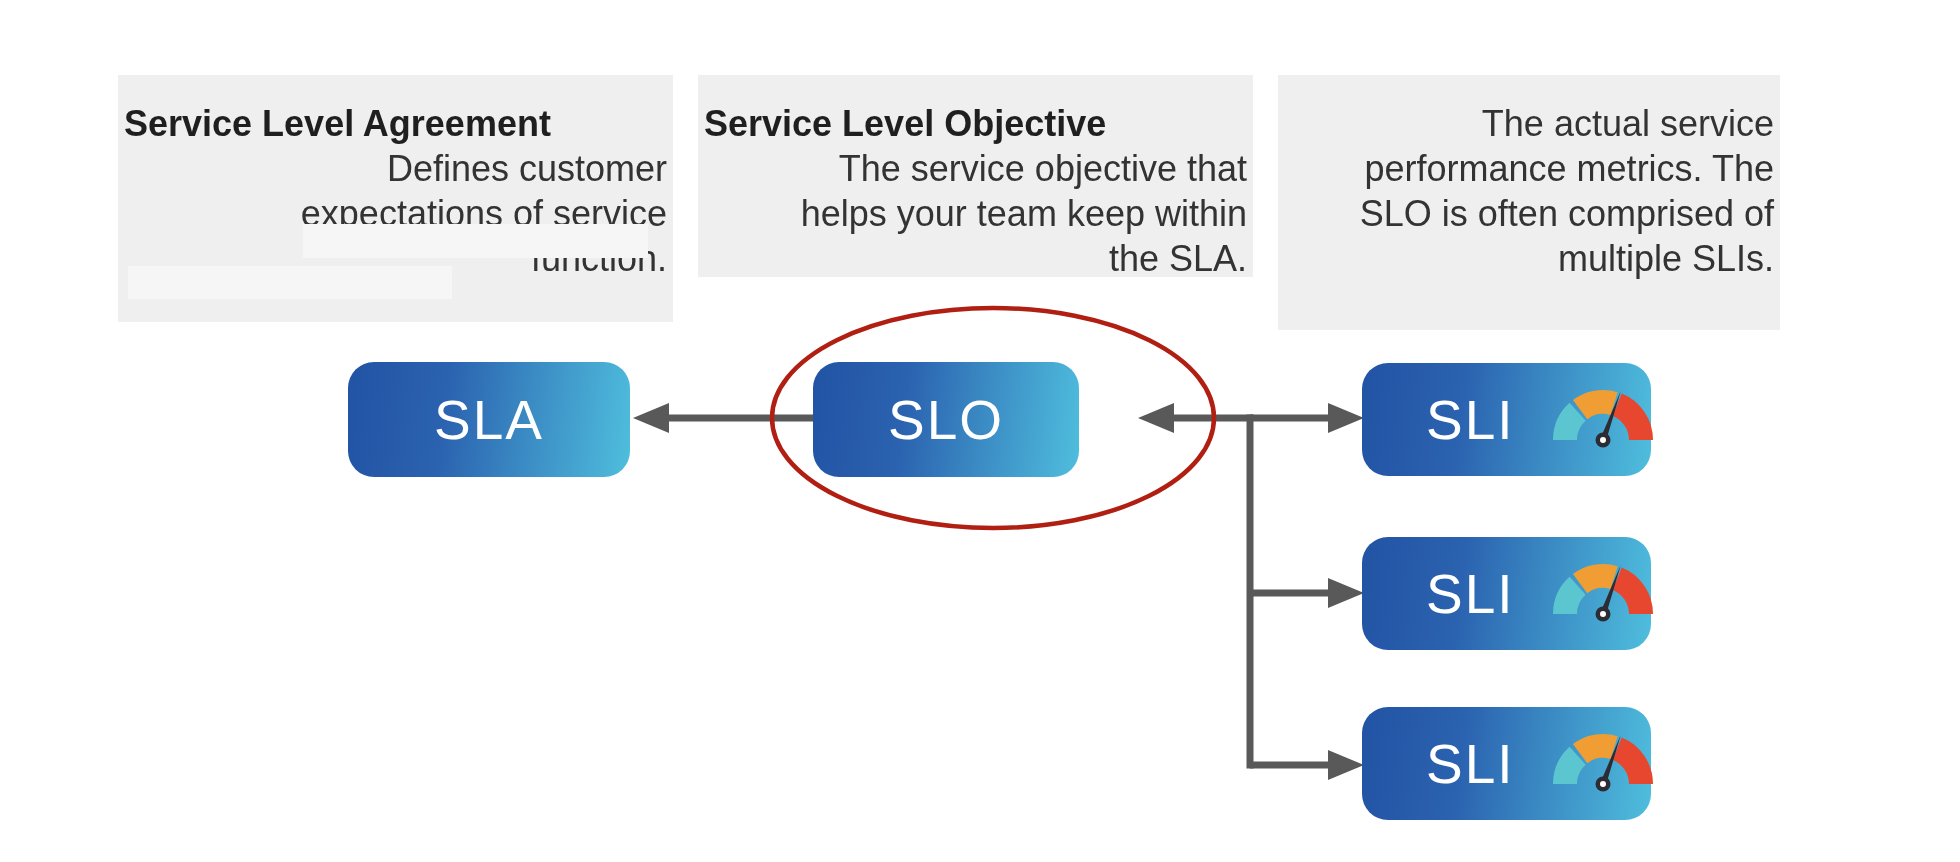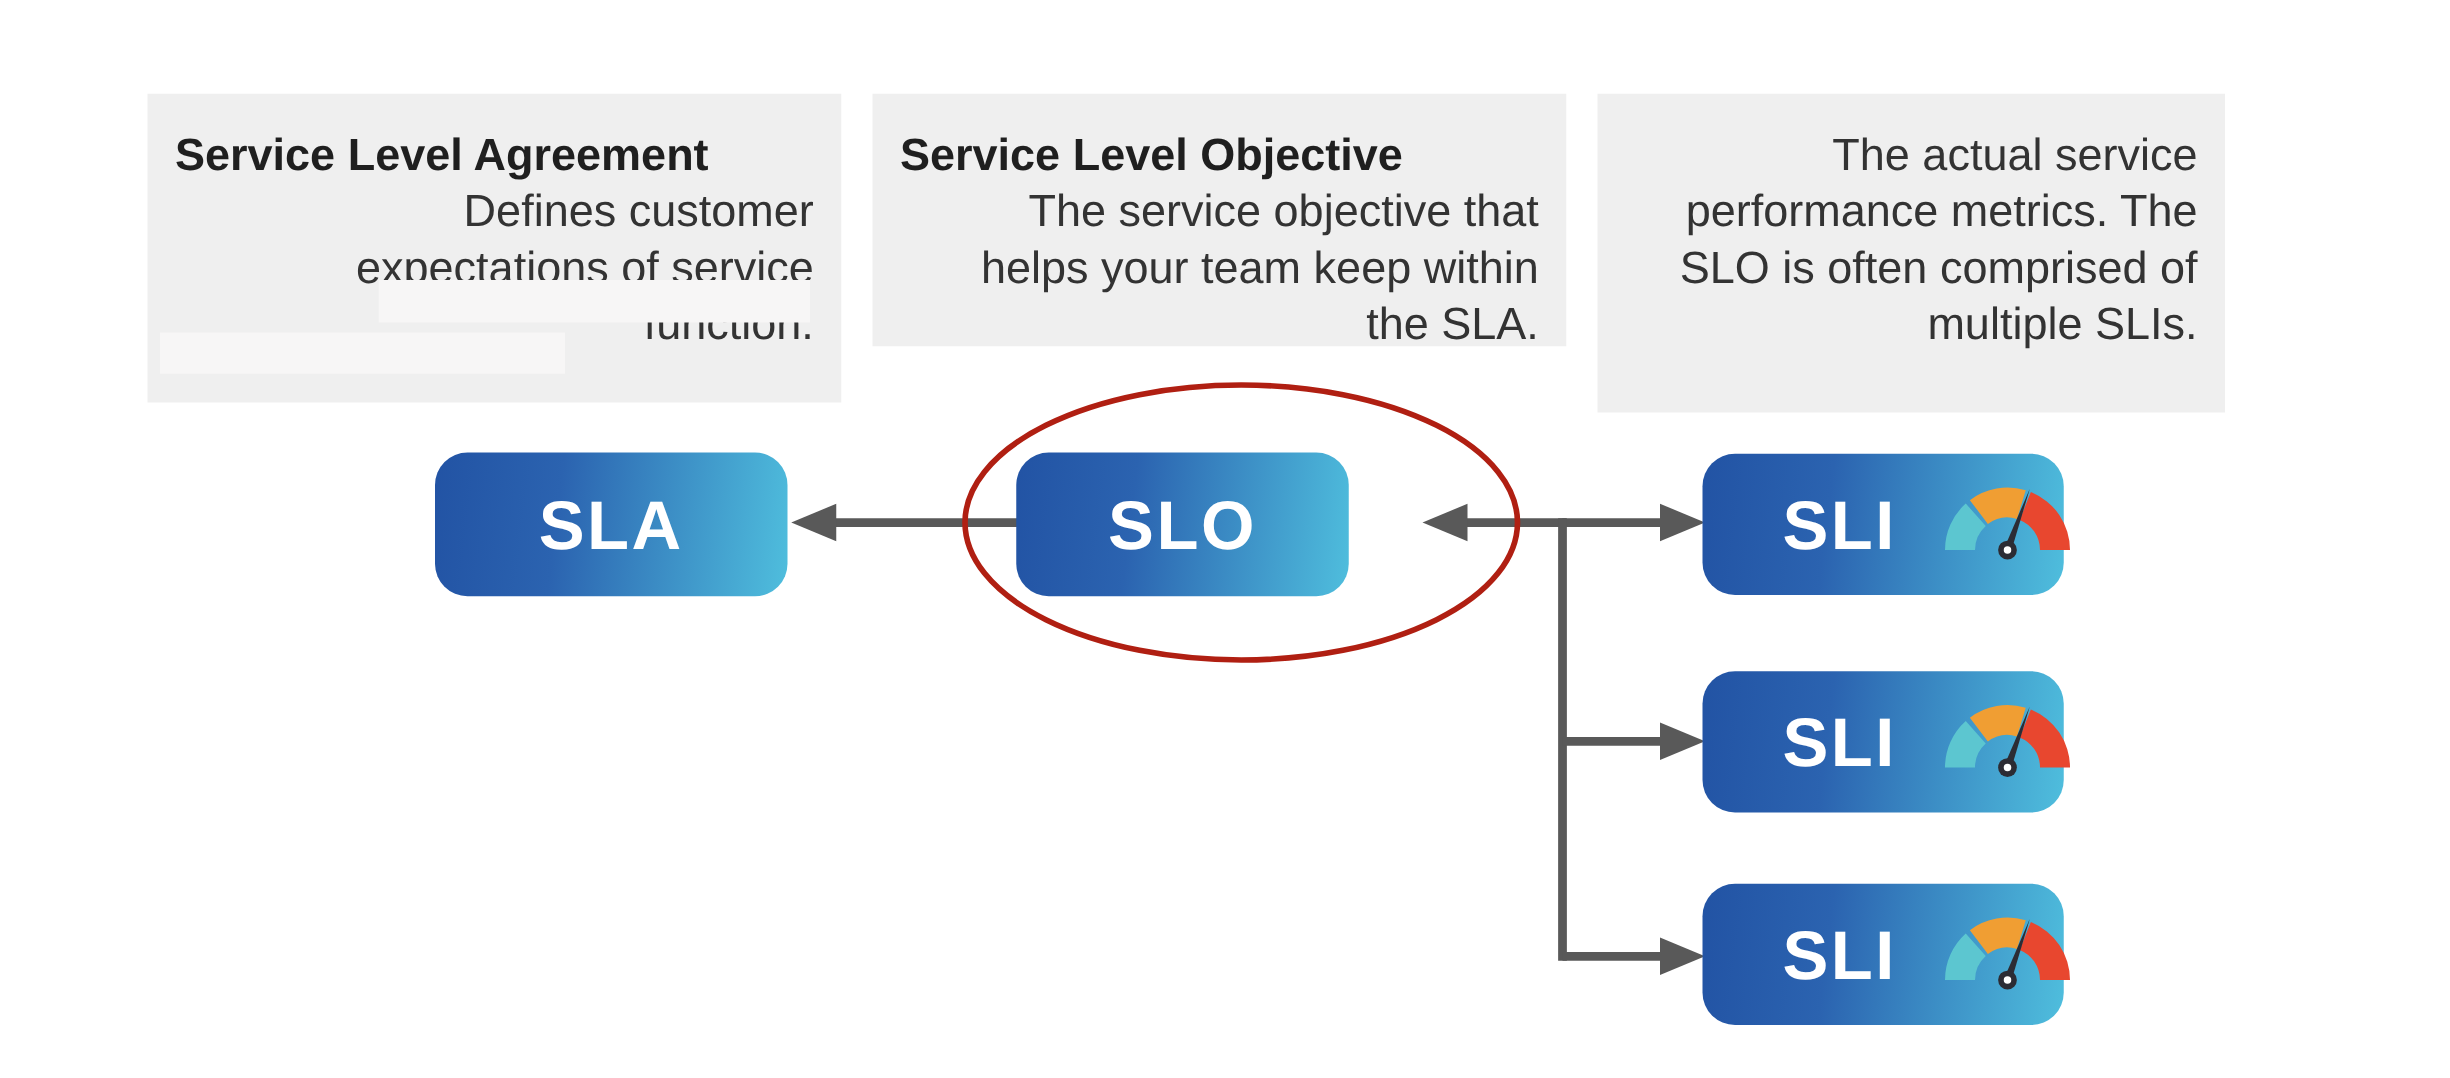--- a/index.html
+++ b/index.html
@@ -3,21 +3,21 @@
 <meta charset="utf-8">
 <style>
   html,body{margin:0;padding:0;background:#ffffff;}
   .canvas{
     position:relative;width:1960px;height:862px;background:#ffffff;overflow:hidden;
     font-family:"Liberation Sans",sans-serif;
   }
   
   .card{
     position:absolute;top:75px;background:#efefef;
-    padding:26px 22px;box-sizing:border-box;z-index:2;
+    padding:26px 6px;box-sizing:border-box;z-index:2;
   }
   .card-heading{
     font-size:36px;font-weight:700;color:#1f1f1f;line-height:45px;
     white-space:nowrap;margin:0;
   }
   .card-body{
     font-size:36px;font-weight:400;color:#333333;line-height:45px;
     white-space:pre-line;margin:0;text-align:right;
   }
   #card-1{left:118px;width:555px;height:247px;}
@@ -27,21 +27,21 @@
   #redaction-1{left:185px;top:149px;width:345px;height:34px;}
   #redaction-2{left:10px;top:191px;width:324px;height:33px;}
   
   .connector-layer{position:absolute;left:0;top:0;z-index:1;}
   .ellipse-layer{position:absolute;left:0;top:0;z-index:4;pointer-events:none;}
   
   .node{
     position:absolute;z-index:2;border-radius:26px;
     background:linear-gradient(97deg,#2253a4 0%,#2b63b0 35%,#4fbedd 100%);
     display:flex;align-items:center;justify-content:center;
-    color:#ffffff;font-weight:700;font-size:55px;letter-spacing:2px;
+    color:#ffffff;font-weight:400;font-size:55px;letter-spacing:2px;
   }
   #node-sla{left:348px;top:362px;width:282px;height:115px;}
   #node-slo{left:813px;top:362px;width:266px;height:115px;}
   .node-sli{left:1362px;width:289px;height:113px;justify-content:flex-start;
     padding-left:64px;box-sizing:border-box;gap:30px;}
   #node-sli-1{top:363px;}
   #node-sli-2{top:537px;}
   #node-sli-3{top:707px;}
   .gauge{width:104px;height:64px;flex:0 0 auto;margin-left:6px;}
 </style>

